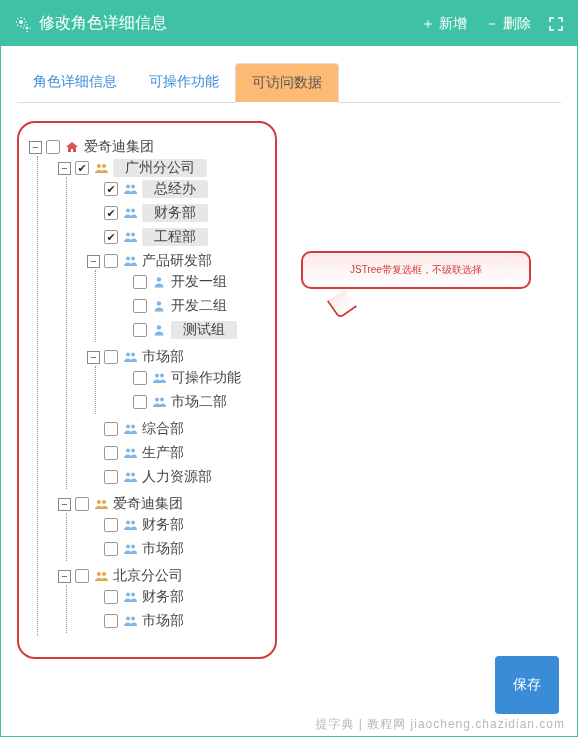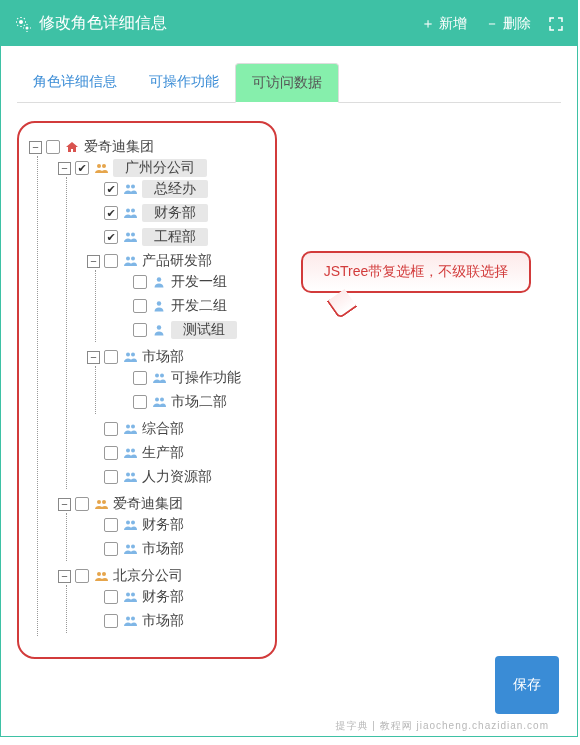--- a/index.html
+++ b/index.html
@@ -5,42 +5,42 @@
 * { box-sizing: border-box; margin: 0; padding: 0; }
 body { font-family: "Microsoft YaHei", Arial, sans-serif; font-size: 14px; background: #fff; }
 .panel { width: 578px; border: 1px solid #3ec1a5; background: #fff; }
 .panel-header { background: #3ec1a5; color: #fff; padding: 12px 14px; display: flex; align-items: center; }
 .panel-header .title { font-size: 16px; flex: 1; display: flex; align-items: center; gap: 8px; }
 .panel-header .actions { display: flex; align-items: center; gap: 18px; font-size: 14px; }
 .panel-header .actions .act { display: inline-flex; align-items: center; gap: 4px; cursor: pointer; }
 .panel-body { padding: 16px; position: relative; min-height: 690px; }
 .tabs { display: flex; border-bottom: 1px solid #ddd; }
 .tabs .tab { padding: 10px 16px; color: #3a8cd6; cursor: pointer; position: relative; top: 1px; }
-.tabs .tab.active { color: #555; border: 1px solid #ddd; border-bottom-color: #fff; border-radius: 4px 4px 0 0; background: #86efac; }
+.tabs .tab.active { color: #555; border: 1px solid #ddd; border-bottom-color: #fff; border-radius: 4px 4px 0 0; background: #fdba74; }
 .tree-wrap { position: relative; margin-top: 18px; padding: 12px 10px 18px 10px; border: 2px solid #d23b3b; border-radius: 18px; width: 260px; }
 .tree ul { list-style: none; padding-left: 0; }
 .tree ul ul { padding-left: 20px; border-left: 1px dotted #999; margin-left: 8px; }
 .tree li { position: relative; padding: 3px 0; }
 .tree li .row { display: flex; align-items: center; gap: 4px; white-space: nowrap; }
 .toggle { width: 13px; height: 13px; border: 1px solid #888; font-size: 11px; line-height: 11px; text-align: center; color: #555; display: inline-flex; align-items: center; justify-content: center; cursor: pointer; background: #fff; }
 .toggle.hidden { visibility: hidden; pointer-events: none; }
 .chk { width: 14px; height: 14px; border: 1px solid #999; border-radius: 2px; display: inline-flex; align-items: center; justify-content: center; font-size: 11px; color: #333; cursor: pointer; background: #fff; }
 .chk.checked::after { content: "✔"; }
 .icon { width: 16px; display: inline-flex; justify-content: center; }
 .icon-home { color: #d9534f; }
 .icon-personcard { color: #e6a54b; }
 .icon-group { color: #7fb6e6; }
 .icon-person { color: #7fb6e6; }
 .lbl { color: #444; }
 .lbl.hl { background: #e7e7e7; padding: 0 12px; border-radius: 2px; }
 .callout { position: absolute; left: 300px; top: 205px; width: 230px; }
-.callout-box { border: 2px solid #d23b3b; border-radius: 10px; padding: 10px 14px; background: linear-gradient(#fdeaea, #fff); color: #d23b3b; font-size: 14px; text-align: center; }
+.callout-box { border: 2px solid #d23b3b; border-radius: 10px; padding: 10px 14px; background: linear-gradient(#fdeaea, #fff); color: #d23b3b; font-size: 10px; text-align: center; }
 .callout-tail { width: 0; height: 0; position: absolute; left: 30px; top: 42px; border-left: 2px solid #d23b3b; border-bottom: 2px solid #d23b3b; transform: rotate(-35deg); background: linear-gradient(#fdeaea, #fff); width: 22px; height: 22px; border-radius: 0 0 0 6px; }
 .save-btn { position: absolute; right: 18px; bottom: 22px; background: #3a8cd6; color: #fff; border: none; padding: 20px 18px; border-radius: 4px; font-size: 14px; cursor: pointer; }
-.watermark { position: absolute; right: 28px; bottom: 3px; font-size: 10px; color: #b8b8b8; letter-spacing: 1px; }
+.watermark { position: absolute; right: 12px; bottom: 3px; font-size: 12px; color: #b8b8b8; letter-spacing: 1px; }
 svg { display: block; }
 </style>
 </head>
 <body>
 
 <div class="panel">
   <div class="panel-header">
     <div class="title">
       <span>
           <svg width="16" height="16" viewBox="0 0 16 16" fill="#fff">

